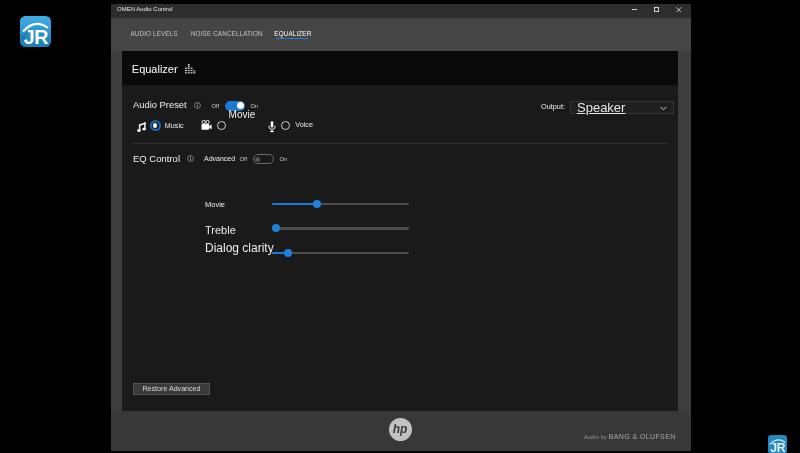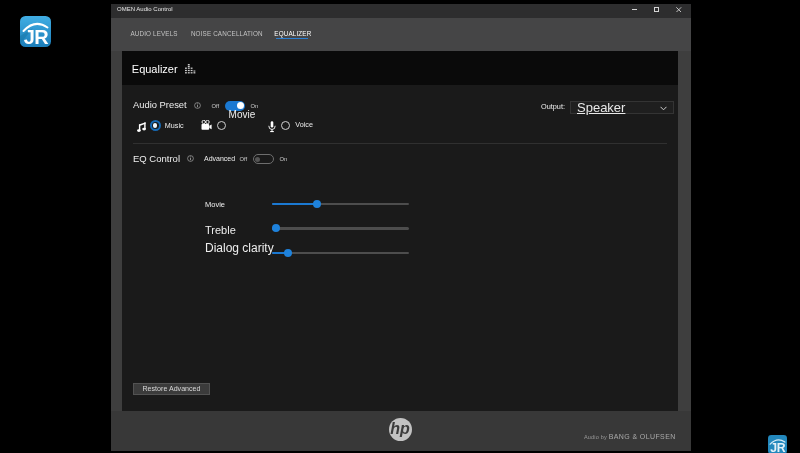--- a/index.html
+++ b/index.html
@@ -47,21 +47,21 @@
 .track { position:absolute; height:2.5px; width:136.5px; background:#4d4d4d; border-radius:2px; }
 .fill { position:absolute; height:2.5px; background:#1b79d2; border-radius:2px; left:0; top:0; }
 .knobc { position:absolute; width:8px; height:8px; border-radius:50%; background:#1e82dc; top:-2.8px; }
 
 .btn { position:absolute; left:11px; top:332.2px; width:77px; height:12px; background:rgba(60,60,60,0.99); border:1px solid #525252;
   color:#d8d8d8; font-size:7.1px; text-align:center; line-height:10.5px; }
 
 .sep { position:absolute; left:11px; width:534px; height:1px; background:#303030; }
 
 .hp { position:absolute; left:277.5px; top:413.5px; width:23px; height:23px; border-radius:50%; background:rgba(196,196,196,0.99);
-  color:#3b3b3b; text-align:center; font-size:16px; line-height:22.5px; font-weight:bold; font-style:italic; }
+  color:#3b3b3b; text-align:center; font-size:12px; line-height:22.5px; font-weight:bold; font-style:italic; }
 .bo { position:absolute; right:14.8px; top:428.8px; color:#a9a9a9; font-size:7px; letter-spacing:0.4px; }
 .bo .by { font-size:5.5px; letter-spacing:0.2px; color:#999; }
 </style>
 </head>
 <body>
 <div id="wrap" style="position:absolute; left:0; top:0; width:800px; height:453px; filter:opacity(0.999);">
 
 <svg class="abs" style="left:20px; top:16px;" width="31" height="31" viewBox="0 0 31 31">
   <defs>
     <linearGradient id="jg" x1="0" y1="0" x2="0" y2="1">

